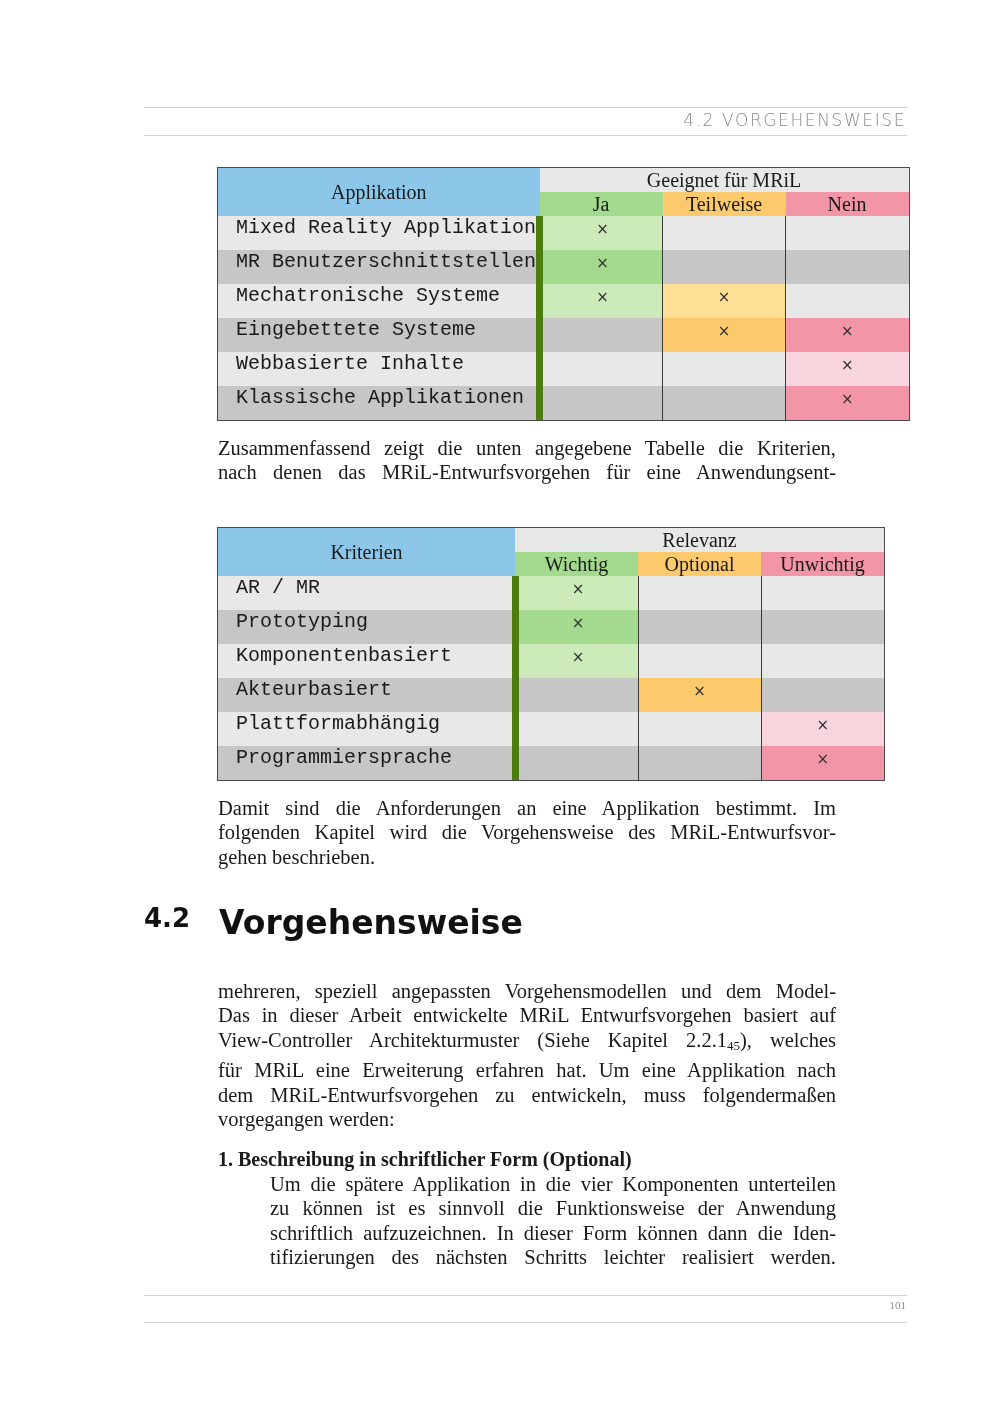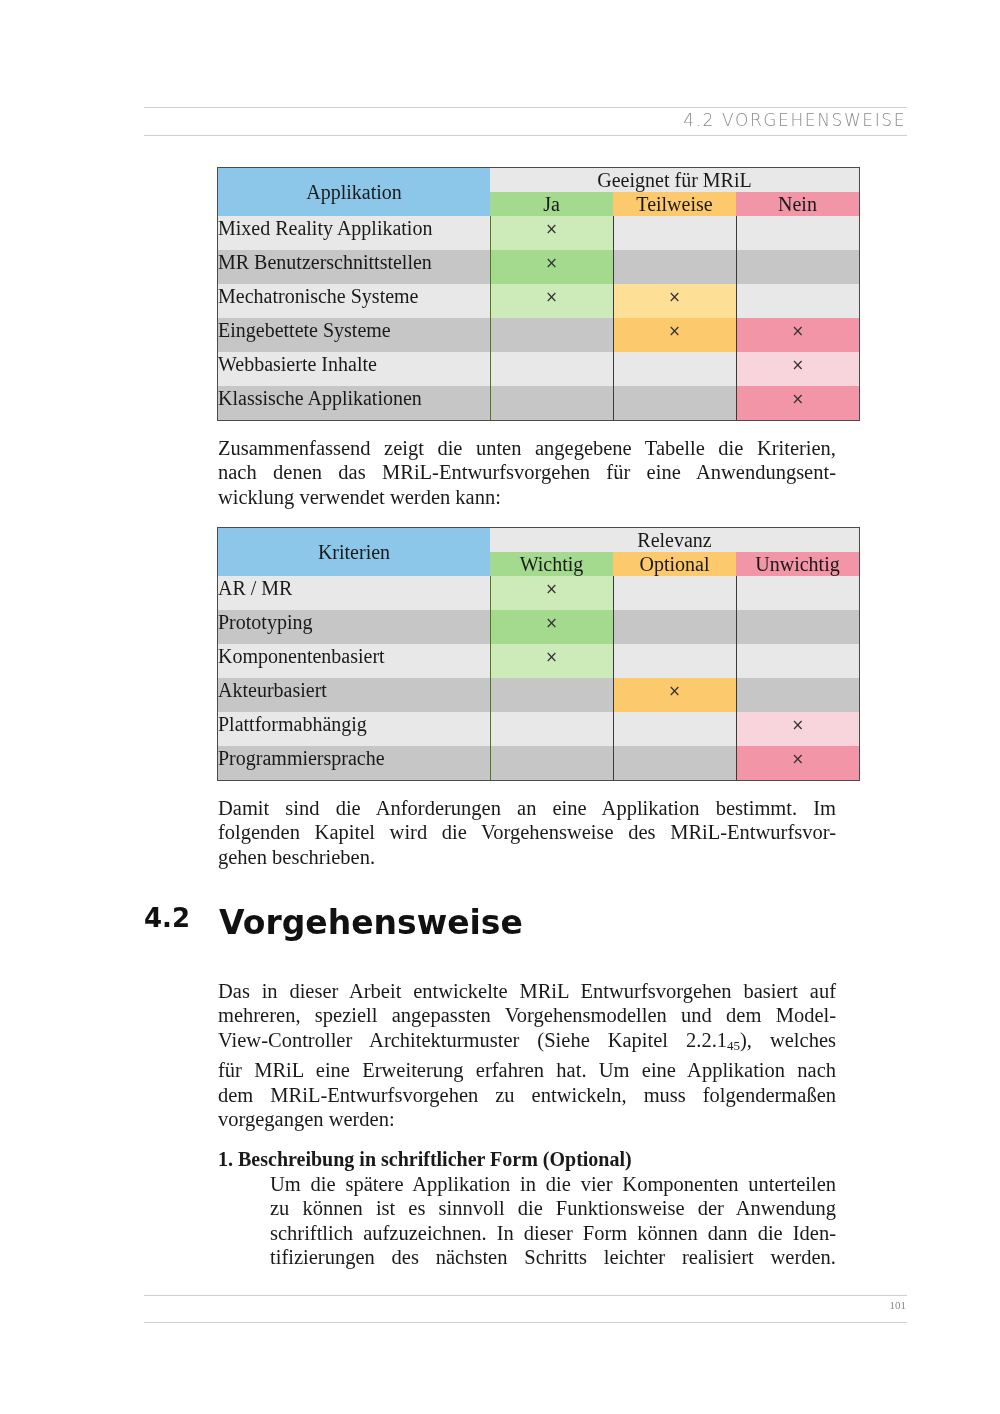--- a/index.html
+++ b/index.html
@@ -10,31 +10,31 @@
   .rule { position: absolute; left: 144px; width: 763px; height: 1px; background: #cfcfcf; }
   .running-head { position: absolute; right: 94px; top: 110px; font-family: "DejaVu Sans", "Liberation Sans", sans-serif;
                   font-size: 17px; letter-spacing: 1.6px; color: #8a8a8a; font-weight: 300; }
   .page-number { position: absolute; right: 94px; top: 1299px; font-family: "Liberation Serif", serif;
                  font-size: 11px; color: #8a8a8a; }
 
   
   table.grid { position: absolute; left: 218px; border-collapse: collapse;
                font-family: "Liberation Serif", serif; font-size: 20px; color: #1a1a1a; }
   table.grid td { padding: 0; border: 0; }
-  table.grid .c0 { width: 272px; }
+  table.grid .c0 { width: 297px; }
   table.grid .c1, table.grid .c2, table.grid .c3 { width: 123px; text-align: center; }
   table.grid { outline: 1px solid #4a4a4a; }
   .hdr-main { background: #8cc7ea; text-align: center; border-right: 1px solid #3a3a3a; }
   .hdr-group { background: #e8e8e8; text-align: center; height: 24px; line-height: 22px; }
   .hdr-sub { text-align: center; height: 24px; line-height: 22px; }
   .sub-green { background: #a3da8e; }
   .sub-orange { background: #fcca6d; }
   .sub-red { background: #f295a6; }
   .row td { height: 34px; vertical-align: top; }
-  .row .label { padding-left: 0; line-height: 24px; border-right: 1px solid #4d7c0f; white-space: nowrap; }
+  .row .label { padding-left: 18px; line-height: 24px; border-right: 7px solid #4d7c0f; white-space: nowrap; font-family: Liberation Mono, monospace; }
   .row .cell { text-align: center; line-height: 26px; font-family: "DejaVu Sans", sans-serif; font-size: 15px; color: #333; }
   .row .cell.bl { border-right: 1px solid #3a3a3a; }
   .odd .label, .odd .cell { background: #e8e8e8; }
   .even .label, .even .cell { background: #c6c6c6; }
   .odd .g1 { background: #cdeab9 !important; }
   .even .g1 { background: #a3da8e !important; }
   .odd .o1 { background: #fde095 !important; }
   .even .o1 { background: #fcca6d !important; }
   .odd .r1 { background: #f8d4dd !important; }
   .even .r1 { background: #f295a6 !important; }
@@ -105,21 +105,20 @@
     <td class="cell bl"></td>
     <td class="cell bl"></td>
     <td class="cell r1">×</td>
   </tr>
 </tbody>
   </table>
 
 <div class="para" style="top:436px;">
   <span class="line">Zusammenfassend zeigt die unten angegebene Tabelle die Kriterien,</span>
   <span class="line">nach denen das MRiL-Entwurfsvorgehen für eine Anwendungsent-</span>
-  <span class="line last">wicklung verwendet werden kann:</span>
 </div>
 
 <table class="grid" style="top:528px;">
   <tbody>
       <tr>
     <td class="c0 hdr-main" rowspan="2">Kriterien</td>
     <td class="hdr-group" colspan="3">Relevanz</td>
   </tr>
   <tr>
     <td class="c1 hdr-sub sub-green">Wichtig</td>
@@ -168,22 +167,22 @@
 <div class="para" style="top:796px;">
   <span class="line">Damit sind die Anforderungen an eine Applikation bestimmt. Im</span>
   <span class="line">folgenden Kapitel wird die Vorgehensweise des MRiL-Entwurfsvor-</span>
   <span class="line last">gehen beschrieben.</span>
 </div>
 
 <div class="section-num">4.2</div>
 <div class="section-title">Vorgehensweise</div>
 
 <div class="para" style="top:979px;">
+  <span class="line">mehreren, speziell angepassten Vorgehensmodellen und dem Model-</span>
   <span class="line">Das in dieser Arbeit entwickelte MRiL Entwurfsvorgehen basiert auf</span>
-  <span class="line">mehreren, speziell angepassten Vorgehensmodellen und dem Model-</span>
   <span class="line"><span>View-Controller Architekturmuster (Siehe Kapitel 2.2.1</span><sub>45</sub><span>), welches</span></span>
   <span class="line">für MRiL eine Erweiterung erfahren hat. Um eine Applikation nach</span>
   <span class="line">dem MRiL-Entwurfsvorgehen zu entwickeln, muss folgendermaßen</span>
   <span class="line last">vorgegangen werden:</span>
 </div>
 
 <div class="item-head">1. Beschreibung in schriftlicher Form (Optional)</div>
 <div class="para" style="top:1172px; left:270px; width:566px;">
   <span class="line">Um die spätere Applikation in die vier Komponenten unterteilen</span>
   <span class="line">zu können ist es sinnvoll die Funktionsweise der Anwendung</span>

